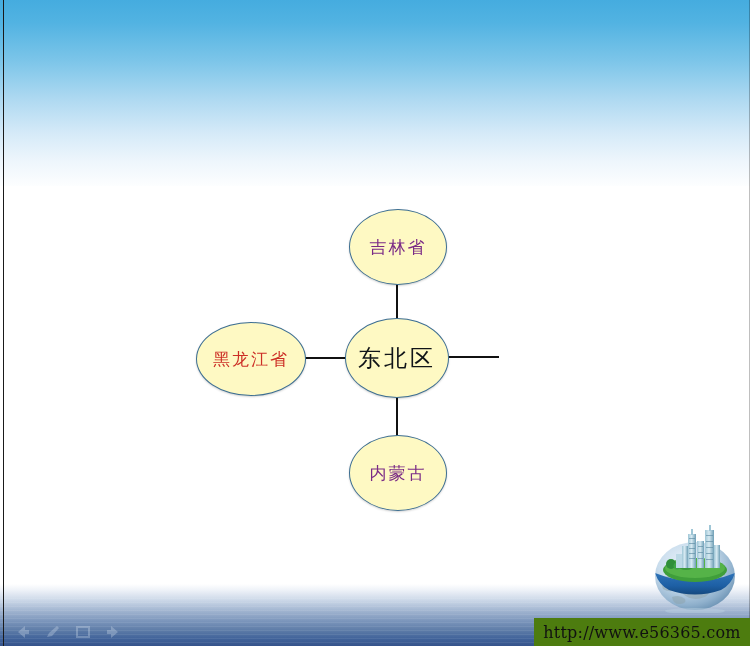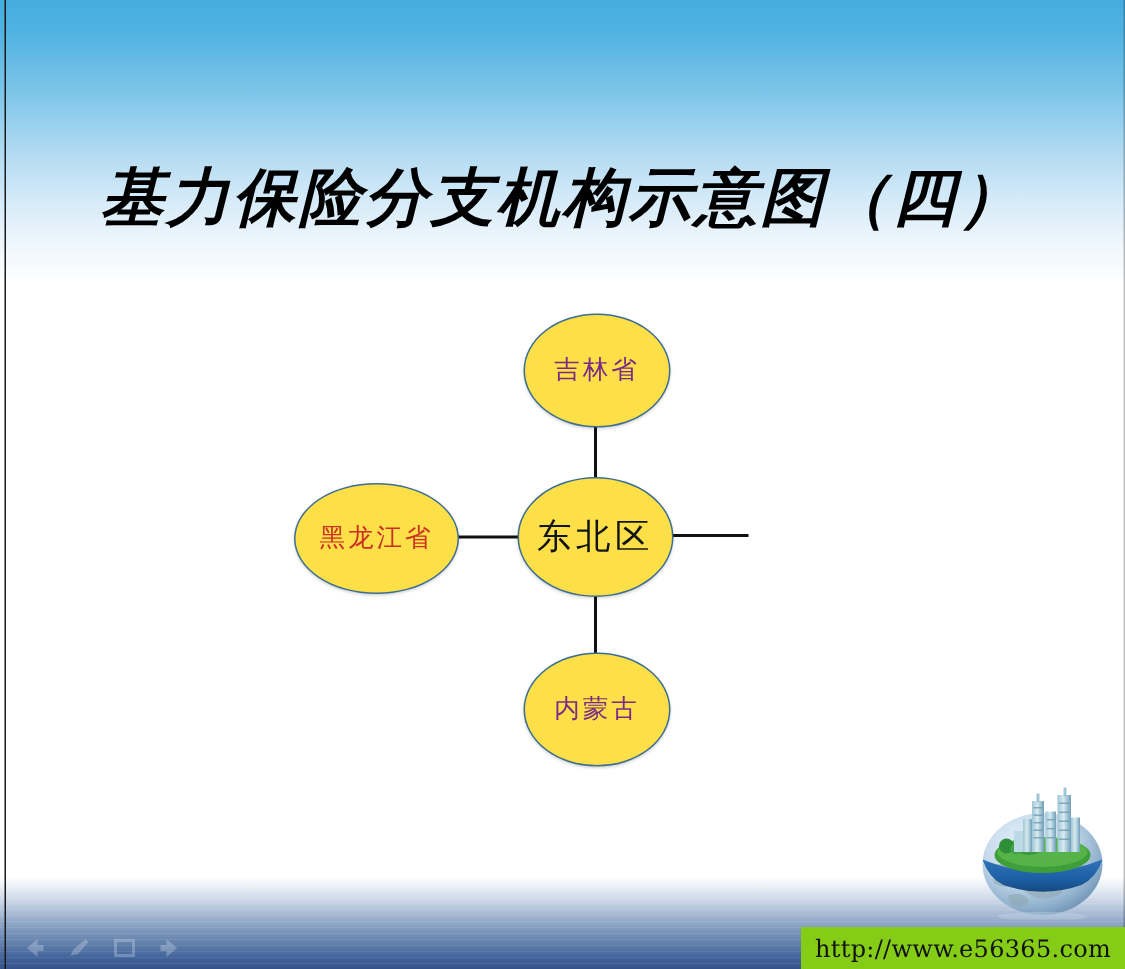--- a/index.html
+++ b/index.html
@@ -107,21 +107,21 @@
   .edge {
     position: absolute;
     background: #111111;
   }
   .edge.vert { width: 2px; }
   .edge.horiz { height: 2px; }
 
   .node {
     position: absolute;
     border-radius: 50%;
-    background: #fde047;
+    background: #fef9c3;
     border: 1.5px solid #3c6e92;
     box-sizing: border-box;
     display: flex;
     align-items: center;
     justify-content: center;
     box-shadow: 0 1px 2px rgba(0,0,0,0.18);
   }
   .node span {
     font-family: "DejaVu Serif", "Liberation Serif", serif;
     letter-spacing: 2px;
@@ -152,21 +152,21 @@
     position: absolute;
     left: 646px; top: 521px;
     width: 98px; height: 92px;
   }
 
   
   .url-bar {
     position: absolute;
     left: 534px; top: 618px;
     width: 216px; height: 28px;
-    background: #84cc16;
+    background: #4d7c0f;
     display: flex;
     align-items: center;
     justify-content: center;
   }
   .url-bar span {
     font-family: "DejaVu Serif", "Liberation Serif", serif;
     font-size: 16px;
     color: #111111;
     letter-spacing: 0.2px;
   }
@@ -191,21 +191,20 @@
 
 <div id="slide">
 
   <div class="sky"></div>
   <div class="mid-white"></div>
   <div class="water"></div>
   <div class="water-shimmer"></div>
   <div class="left-edge"></div>
   <div class="right-edge"></div>
 
-  <div class="title">基力保险分支机构示意图（四）</div>
 
   <div class="diagram">
 
     <div class="edge vert" id="edge-top"></div>
     <div class="edge vert" id="edge-bottom"></div>
     <div class="edge horiz" id="edge-left"></div>
     <div class="edge horiz" id="edge-right"></div>
 
     <div class="node node-purple" id="node-jilin">
       <span>吉林省</span>

